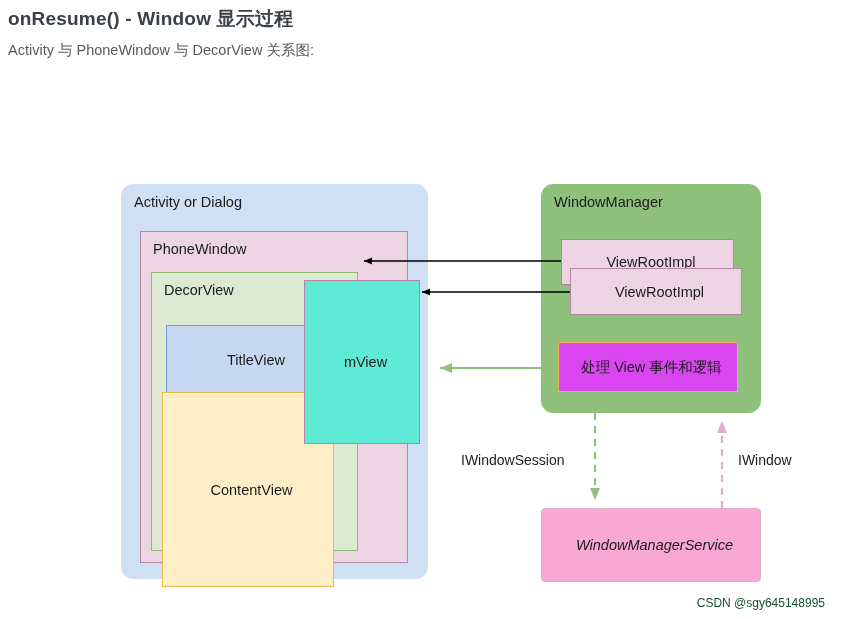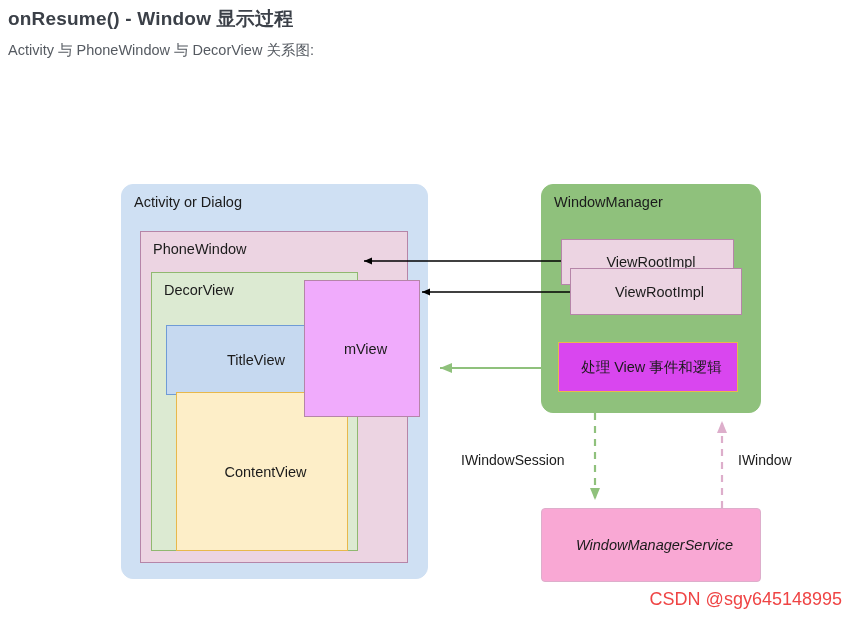--- a/index.html
+++ b/index.html
@@ -81,27 +81,27 @@
     left: 103px; top: 272px; width: 207px; height: 279px;
     background: #dcead2;
     border-color: #90b870;
   }
   .titleview-box {
     left: 118px; top: 325px; width: 173px; height: 70px;
     background: #c6d9f0;
     border-color: #6f9bd6;
   }
   .contentview-box {
-    left: 128px; top: 392px; width: 172px; height: 159px;
+    left: 114px; top: 392px; width: 172px; height: 195px;
     background: #fdeec8;
     border-color: #e8b84b;
   }
   .mview-box {
-    left: 256px; top: 280px; width: 116px; height: 137px;
-    background: #f0abfc;
+    left: 256px; top: 280px; width: 116px; height: 164px;
+    background: #5eead4;
     border-color: #b585a8;
   }
 
   .wm-panel {
     left: 493px; top: 184px; width: 220px; height: 229px;
     background: #8fc17c;
     border-color: #8fc17c;
     border-radius: 12px;
   }
   .viewrootimpl-box-1 {
@@ -133,24 +133,24 @@
     font-size: 14px;
     color: #1b1b1b;
     white-space: nowrap;
   }
   .iwindowsession-label { left: 413px; top: 452px; }
   .iwindow-label { left: 690px; top: 452px; }
 
   
   #watermark {
     position: absolute;
-    right: 11px;
+    right: 28px;
     bottom: 9px;
-    font-size: 18px;
-    color: #ef4444;
+    font-size: 12px;
+    color: #14532d;
     white-space: nowrap;
   }
 
   svg.connectors {
     position: absolute;
     left: 0; top: 0;
     width: 853px; height: 619px;
     pointer-events: none;
   }
 </style>

